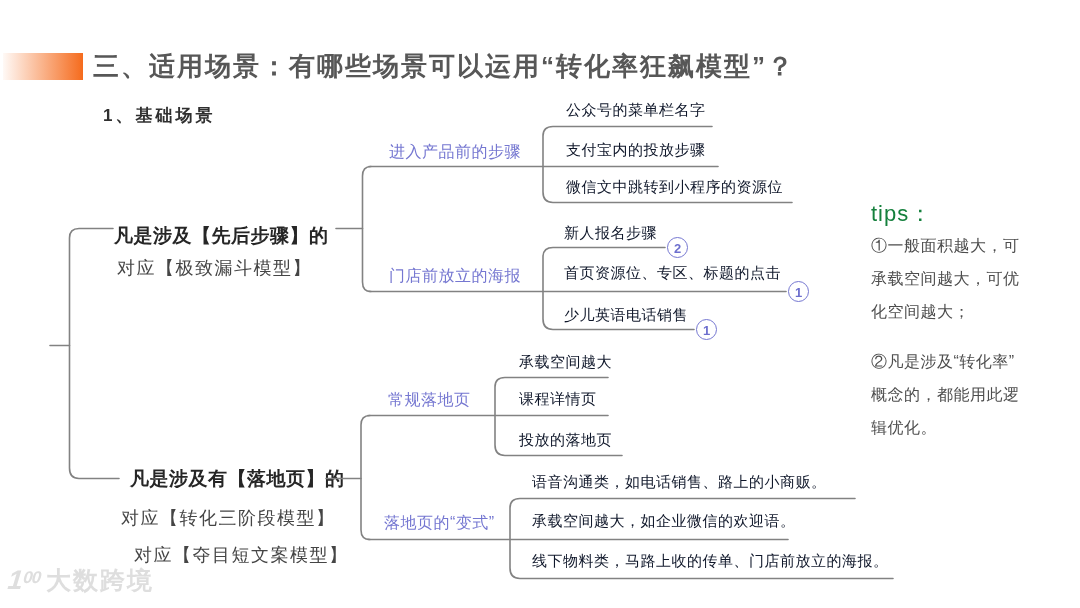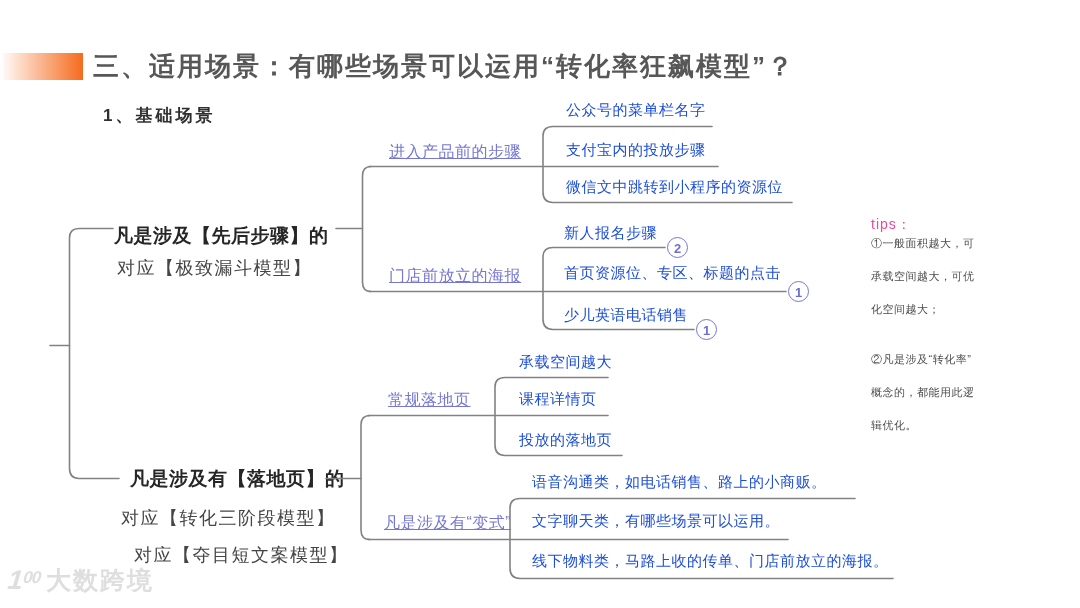--- a/index.html
+++ b/index.html
@@ -14,30 +14,30 @@
     background:linear-gradient(to right, rgba(245,107,29,0.04), #F56B1D);
   }
   .page-title{
     left:93px;top:49px;font-size:26px;line-height:34px;font-weight:bold;
     color:#575757;letter-spacing:2px;
   }
   .section-label{left:103px;top:104px;font-size:17px;font-weight:bold;color:#2f2f2f;letter-spacing:3px;}
   
   .branch-label{font-size:19px;font-weight:bold;color:#262626;letter-spacing:0.5px;}
   .branch-note{font-size:18px;color:#454545;letter-spacing:1.5px;}
-  .group-label{font-size:16px;color:#7577D1;letter-spacing:0.5px;text-decoration:underline;}
-  .leaf{font-size:15px;color:#1d4ed8;letter-spacing:0.5px;}
+  .group-label{font-size:16px;color:#7577D1;letter-spacing:0.5px;}
+  .leaf{font-size:15px;color:#0f172a;letter-spacing:0.5px;}
   .badge{
     position:absolute;width:21px;height:21px;border:1.5px solid #7577D1;border-radius:50%;
     background:#ffffff;color:#6D6FCE;font-size:13px;font-weight:bold;
     text-align:center;line-height:21px;box-sizing:border-box;z-index:3;
   }
   svg.connectors{position:absolute;left:0;top:0;z-index:1;}
-  .tips-title{left:871px;top:216px;font-size:14px;color:#ec4899;letter-spacing:1px;}
-  .tips-line{font-size:11px;color:#4d4d4d;letter-spacing:0.5px;left:871px;}
+  .tips-title{left:871px;top:199px;font-size:22px;color:#15803d;letter-spacing:1px;}
+  .tips-line{font-size:16px;color:#4d4d4d;letter-spacing:0.5px;left:871px;}
   
   .watermark{
     left:8px;top:564px;font-size:25px;font-weight:bold;color:#dedede;letter-spacing:2px;
   }
   .watermark .logo-mark{
     display:inline-block;font-style:italic;font-size:27px;margin-right:6px;letter-spacing:0;
     transform:skewX(-6deg);
   }
   .watermark .logo-mark .sup{font-size:17px;vertical-align:6px;letter-spacing:-1px;}
 </style>
@@ -93,23 +93,23 @@
 
 <div class="abs branch-label" style="left:130px;top:466px">凡是涉及有【落地页】的</div>
 <div class="abs branch-note" style="left:121px;top:506px">对应【转化三阶段模型】</div>
 <div class="abs branch-note" style="left:134px;top:543px">对应【夺目短文案模型】</div>
 
 <div class="abs group-label" style="left:388px;top:390px">常规落地页</div>
 <div class="abs leaf" style="left:519px;top:353px">承载空间越大</div>
 <div class="abs leaf" style="left:519px;top:390px">课程详情页</div>
 <div class="abs leaf" style="left:519px;top:431px">投放的落地页</div>
 
-<div class="abs group-label" style="left:384px;top:513px">凡是涉及有“变式”</div>
+<div class="abs group-label" style="left:384px;top:513px">落地页的“变式”</div>
 <div class="abs leaf" style="left:532px;top:473px">语音沟通类，如电话销售、路上的小商贩。</div>
-<div class="abs leaf" style="left:532px;top:512px">文字聊天类，有哪些场景可以运用。</div>
+<div class="abs leaf" style="left:532px;top:512px">承载空间越大，如企业微信的欢迎语。</div>
 <div class="abs leaf" style="left:532px;top:552px">线下物料类，马路上收的传单、门店前放立的海报。</div>
 
 <div class="abs tips-title">tips：</div>
 <div class="abs tips-line" style="top:236px">①一般面积越大，可</div>
 <div class="abs tips-line" style="top:269px">承载空间越大，可优</div>
 <div class="abs tips-line" style="top:302px">化空间越大；</div>
 <div class="abs tips-line" style="top:352px">②凡是涉及“转化率”</div>
 <div class="abs tips-line" style="top:385px">概念的，都能用此逻</div>
 <div class="abs tips-line" style="top:418px">辑优化。</div>
 

